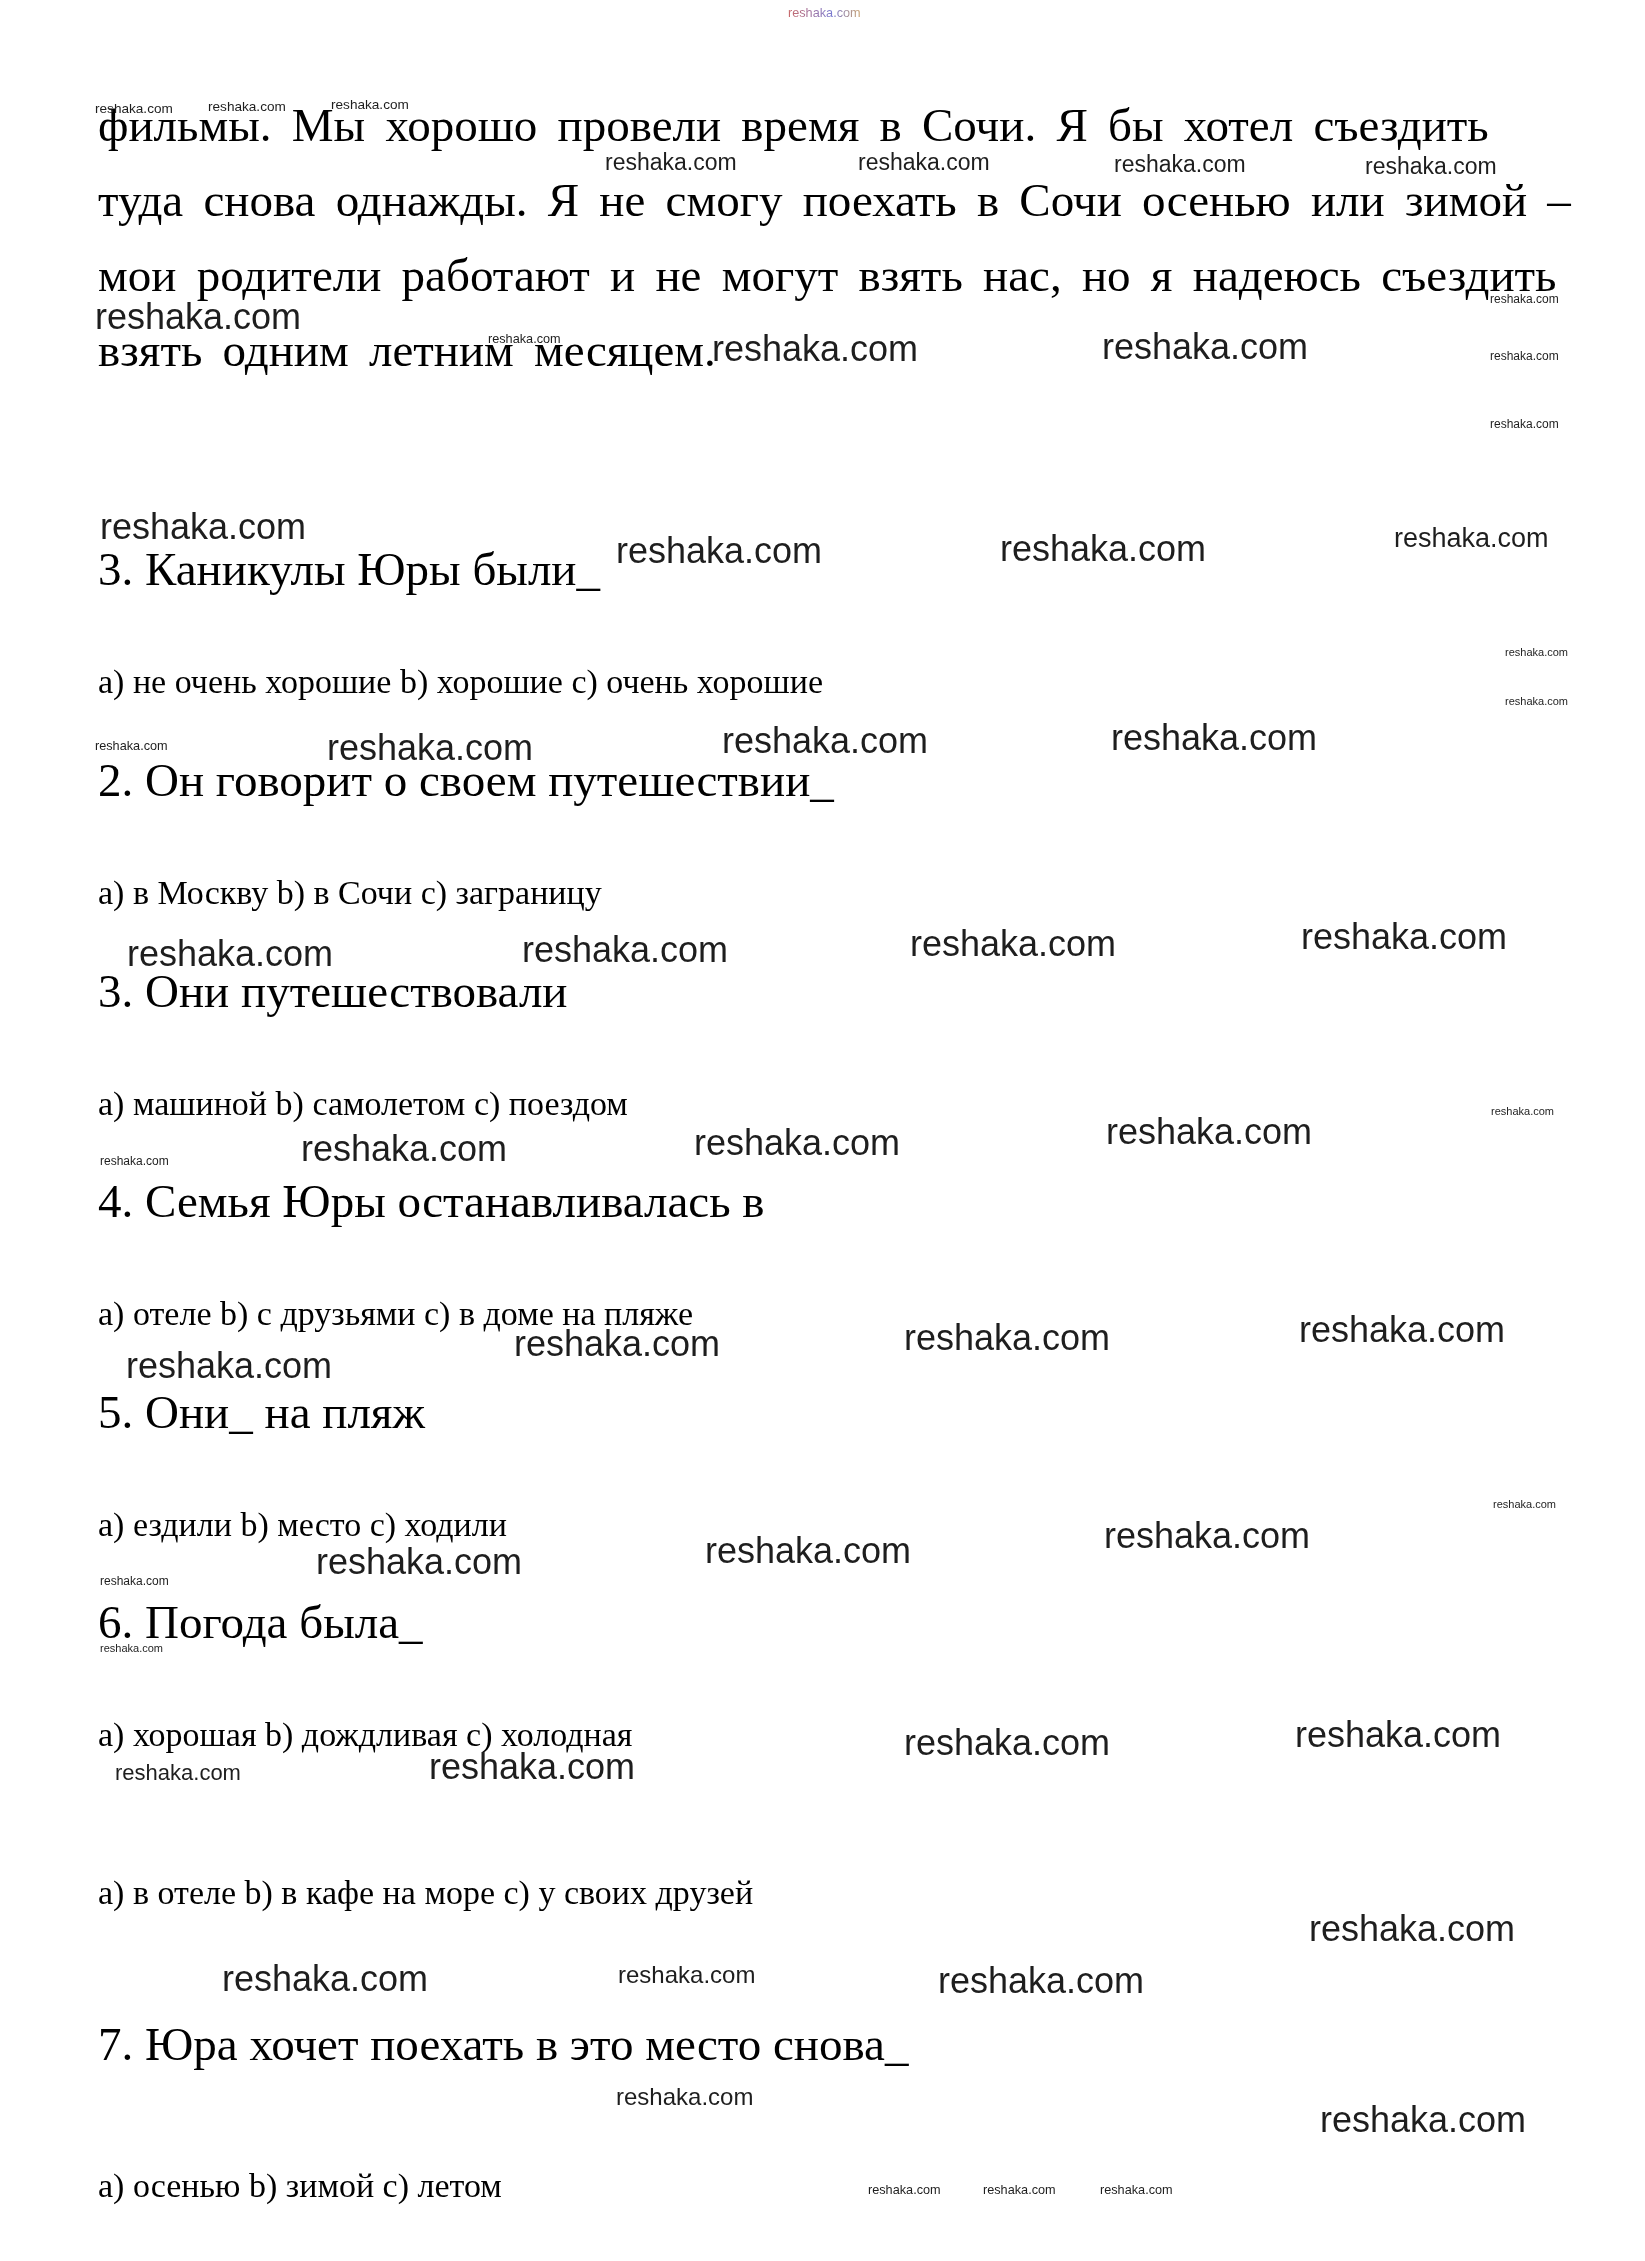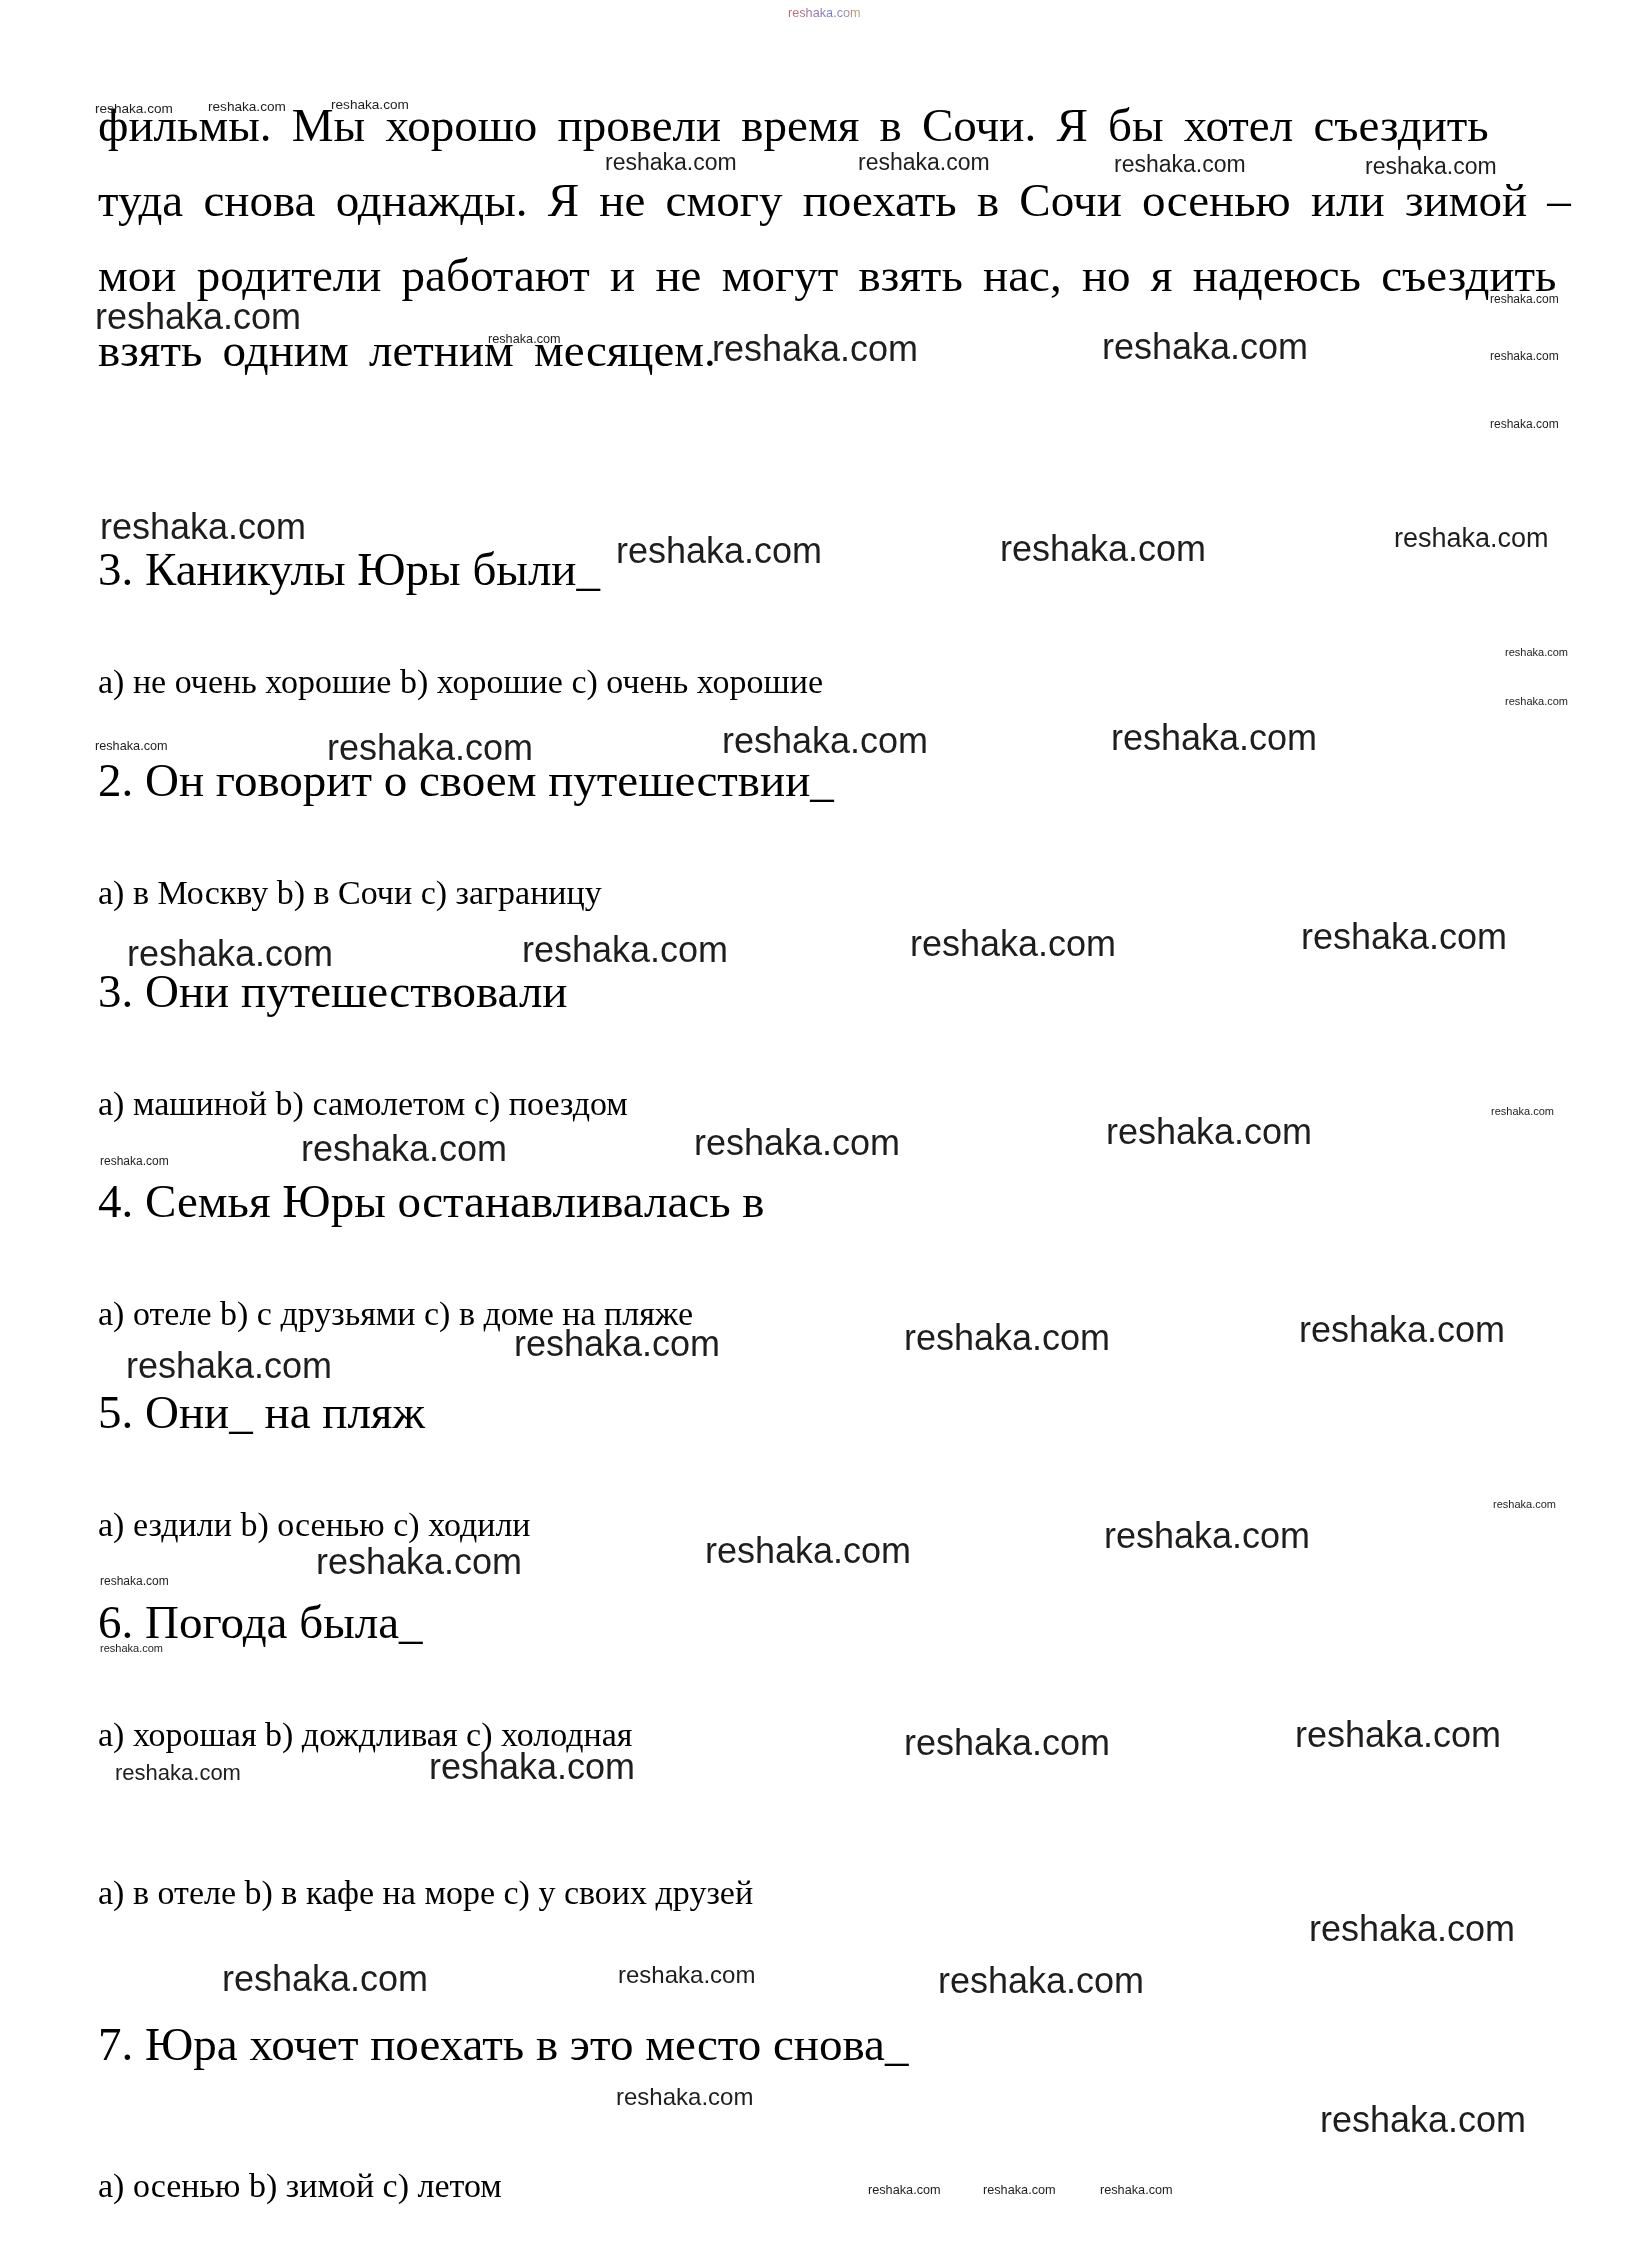--- a/index.html
+++ b/index.html
@@ -77,21 +77,21 @@
       <div class="question" style="top: 965px;">
         <div class="q-text">3. Они путешествовали</div>
         <div class="q-options">а) машиной b) самолетом c) поездом</div>
       </div>
       <div class="question" style="top: 1175px;">
         <div class="q-text">4. Семья Юры останавливалась в</div>
         <div class="q-options">а) отеле b) с друзьями c) в доме на пляже</div>
       </div>
       <div class="question" style="top: 1386px;">
         <div class="q-text">5. Они_ на пляж</div>
-        <div class="q-options">а) ездили b) осенью c) ходили</div>
+        <div class="q-options">а) ездили b) место c) ходили</div>
       </div>
       <div class="question" style="top: 1596px;">
         <div class="q-text">6. Погода была_</div>
         <div class="q-options">а) хорошая b) дождливая c) холодная</div>
       </div>
       <div class="question" style="top: 1807px;">
         <div class="q-options">а) в отеле b) в кафе на море c) у своих друзей</div>
       </div>
       <div class="question" style="top: 2018px;">
         <div class="q-text">7. Юра хочет поехать в это место снова_</div>

